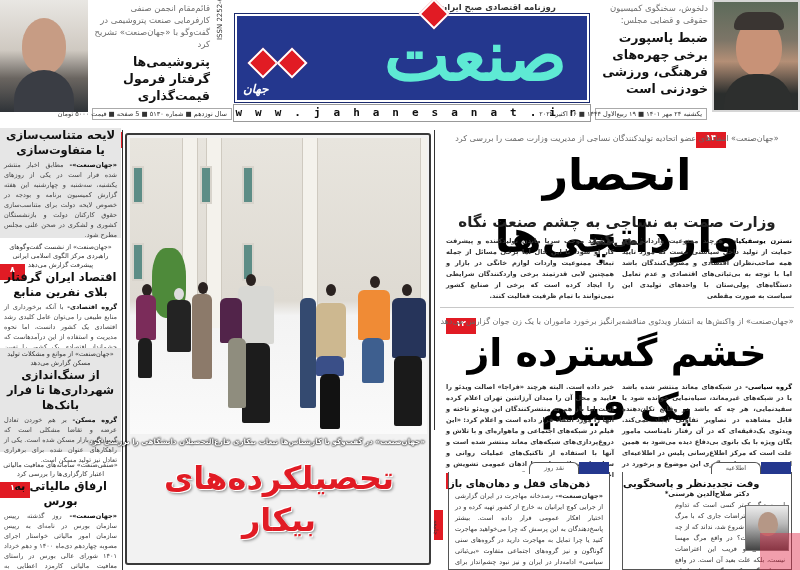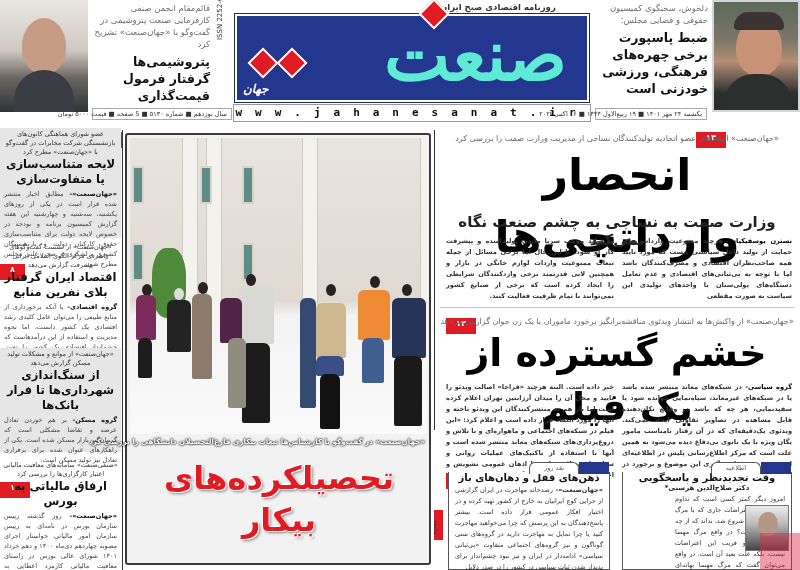--- a/index.html
+++ b/index.html
@@ -67,21 +67,21 @@
   .body-col b { color: #000; }
   .hr { position: absolute; left: 440px; width: 354px; height: 1px; background: #c8c8c8; }
   .second-kicker { position: absolute; left: 440px; top: 317px; width: 354px; text-align: center; font-size: 8px; color: #666; }
   .second-headline { position: absolute; left: 440px; top: 326px; width: 354px; text-align: center; font-size: 38px; font-weight: bold; color: #000; line-height: 54px; letter-spacing: -1px; }
 
   
   .tab-box { position: absolute; border: 1px solid #555; border-top: none; background: #fff; }
   .tab-label { position: absolute; top: -10px; height: 12px; font-size: 6.5px; color: #555; background: #fff; border: 1px solid #555; border-bottom: none;
     border-radius: 6px 6px 0 0; padding: 0 14px; line-height: 11px; }
   .tab-accent { position: absolute; top: -10px; right: 0; width: 30px; height: 12px; background: #24378e; }
-  .tab-title { font-size: 10px; font-weight: bold; text-align: center; color: #111; margin-top: 0; }
+  .tab-title { font-size: 10px; font-weight: bold; text-align: left; color: #111; margin-top: 6px; }
   .tab-body { font-size: 6.5px; line-height: 11px; color: #333; text-align: justify; padding: 2px 6px; }
   .tab-author { font-size: 7px; font-weight: bold; text-align: center; margin-top: 1px; color: #222; }
   .columnist { position: absolute; left: 745px; top: 505px; width: 44px; height: 46px; border: 1px solid #777; background: linear-gradient(180deg, #ececec 0%, #bbb 40%, #444 100%); }
   .side-strip { position: absolute; left: 434px; top: 510px; width: 9px; height: 30px; background: #e11b24; }
   .side-strip-label { position: absolute; left: 433px; top: 520px; font-size: 6px; writing-mode: vertical-rl; color: #333; }
   .frame-line { position: absolute; background: #333; }
   .watermark { position: absolute; left: 760px; top: 533px; width: 40px; height: 37px; background: rgba(224,40,70,0.45); }
 </style>
 </head>
 <body>
@@ -115,21 +115,20 @@
 </div>
 <div class="diamond" style="left:252px;top:52px;"></div>
 <div class="diamond" style="left:281px;top:52px;"></div>
 <div class="diamond" style="left:423px;top:3px;"></div>
 <div class="urlbar">www.jahanesanat.ir</div>
 <div class="infobar infobar-left">سال نوزدهم ■ شماره ۵۱۳۰ ■ 5 صفحه ■ قیمت ۵۰۰۰ تومان</div>
 <div class="infobar infobar-right">یکشنبه ۲۴ مهر ۱۴۰۱ ■ ۱۹ ربیع‌الاول ۱۴۴۴ ■ ۱۶ اکتبر ۲۰۲۲</div>
 
 <div class="left-col">
   <div class="box grey" style="top:0;height:110px;">
-    <div class="box-kicker">عضو شورای هماهنگی کانون‌های بازنشستگی شرکت مخابرات در گفت‌وگو با «جهان‌صنعت» مطرح کرد</div>
     <div class="box-title">لایحه متناسب‌سازی یا متفاوت‌سازی</div>
     <div class="box-body"><b>«جهان‌صنعت»-</b><span> مطابق اخبار منتشر شده قرار است در یکی از روزهای یکشنبه، سه‌شنبه و چهارشنبه این هفته گزارش کمیسیون برنامه و بودجه در خصوص لایحه دولت برای متناسب‌سازی حقوق کارکنان دولت و بازنشستگان کشوری و لشکری در صحن علنی مجلس مطرح شود.</span></div>
   </div>
   <div class="page-badge" style="left:0;top:100px;">۸</div>
 
   <div class="box" style="top:113px;height:100px;">
     <div class="box-kicker">«جهان‌صنعت» از نشست گفت‌وگوهای راهبردی مرکز الگوی اسلامی ایرانی پیشرفت گزارش می‌دهد</div>
     <div class="box-title">اقتصاد ایران گرفتار بلای نفرین منابع</div>
     <div class="box-body"><b>گروه اقتصادی-</b><span> با آنکه برخورداری از منابع طبیعی را می‌توان عامل کلیدی رشد اقتصادی یک کشور دانست، اما نحوه مدیریت و استفاده از این درآمدهاست که چشم‌انداز اقتصادی یک کشور را تعیین می‌کند. بررسی‌ها نشان می‌دهد ...</span></div>
   </div>

